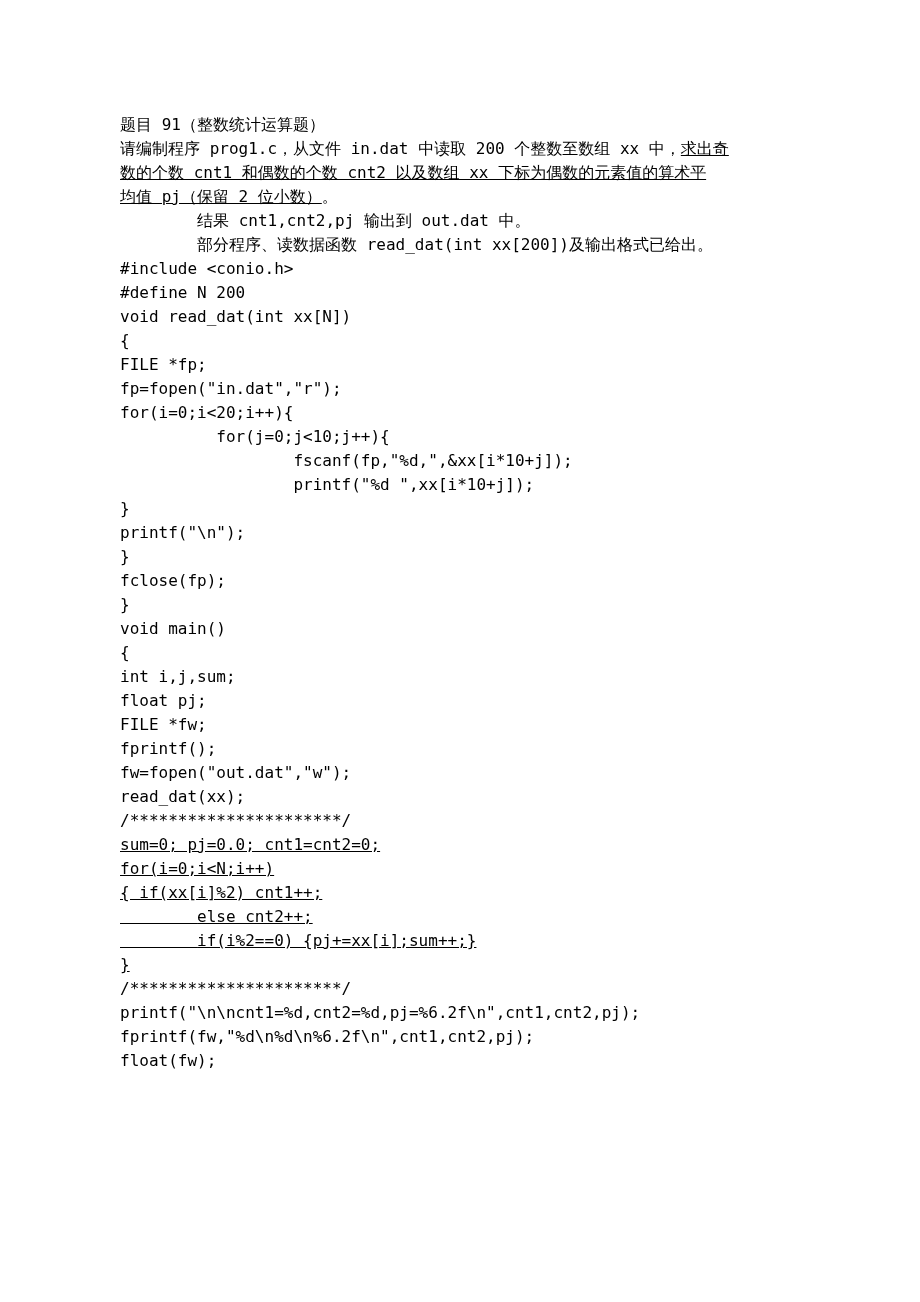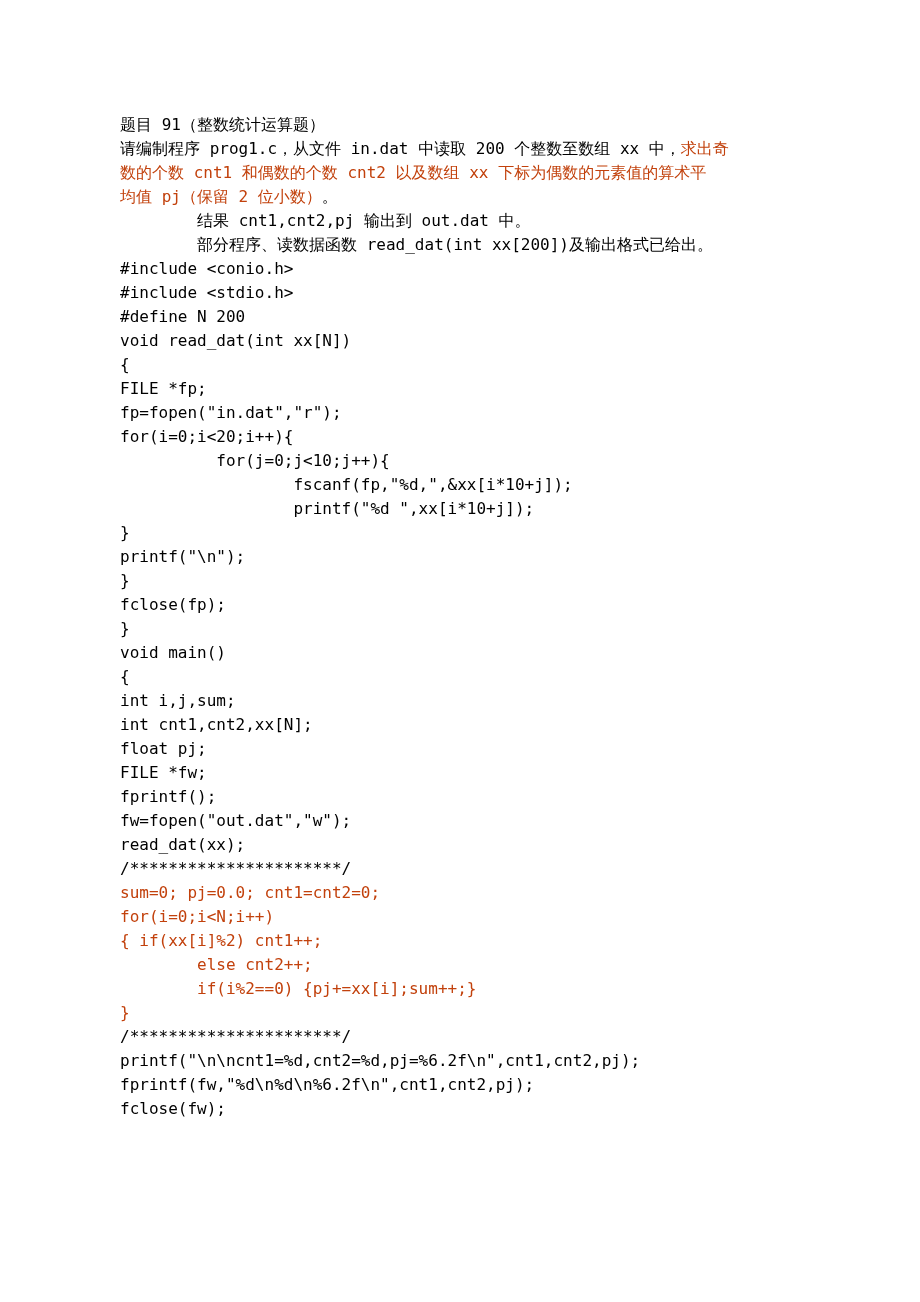--- a/index.html
+++ b/index.html
@@ -15,67 +15,66 @@
     min-height: 1302px;
     box-sizing: border-box;
     padding: 113px 120px 0 120px;
     background: #ffffff;
   }
   .line {
     white-space: pre-wrap;
     font-family: "SimSun", "宋体", monospace;
   }
   .blue {
-    color: #c2410c;
+    color: #000000;
+    text-decoration: underline;
   }
   .black {
     color: #000000;
   }
 </style>
 </head>
 <body>
 
 <div class="page">
   <div id="content">
       <div class="line"><span class="black">题目 91（整数统计运算题）</span></div>
       <div class="line"><span class="black">请编制程序 prog1.c，从文件 in.dat 中读取 200 个整数至数组 xx 中，</span><span class="blue">求出奇</span></div>
       <div class="line"><span class="blue">数的个数 cnt1 和偶数的个数 cnt2 以及数组 xx 下标为偶数的元素值的算术平</span></div>
       <div class="line"><span class="blue">均值 pj（保留 2 位小数）</span><span class="black">。</span></div>
       <div class="line"><span class="black">        结果 cnt1,cnt2,pj 输出到 out.dat 中。</span></div>
       <div class="line"><span class="black">        部分程序、读数据函数 read_dat(int xx[200])及输出格式已给出。</span></div>
       <div class="line"><span class="black">#include &lt;conio.h&gt;</span></div>
-      <div class="line"><span class="black">#include &lt;stdio.h&gt;</span></div>
       <div class="line"><span class="black">#define N 200</span></div>
       <div class="line"><span class="black">void read_dat(int xx[N])</span></div>
       <div class="line"><span class="black">{</span></div>
       <div class="line"><span class="black">FILE *fp;</span></div>
       <div class="line"><span class="black">fp=fopen("in.dat","r");</span></div>
       <div class="line"><span class="black">for(i=0;i&lt;20;i++){</span></div>
       <div class="line"><span class="black">          for(j=0;j&lt;10;j++){</span></div>
       <div class="line"><span class="black">                  fscanf(fp,"%d,",&amp;xx[i*10+j]);</span></div>
       <div class="line"><span class="black">                  printf("%d ",xx[i*10+j]);</span></div>
       <div class="line"><span class="black">}</span></div>
       <div class="line"><span class="black">printf("\n");</span></div>
       <div class="line"><span class="black">}</span></div>
       <div class="line"><span class="black">fclose(fp);</span></div>
       <div class="line"><span class="black">}</span></div>
       <div class="line"><span class="black">void main()</span></div>
       <div class="line"><span class="black">{</span></div>
       <div class="line"><span class="black">int i,j,sum;</span></div>
-      <div class="line"><span class="black">int cnt1,cnt2,xx[N];</span></div>
       <div class="line"><span class="black">float pj;</span></div>
       <div class="line"><span class="black">FILE *fw;</span></div>
       <div class="line"><span class="black">fprintf();</span></div>
       <div class="line"><span class="black">fw=fopen("out.dat","w");</span></div>
       <div class="line"><span class="black">read_dat(xx);</span></div>
       <div class="line"><span class="black">/**********************/</span></div>
       <div class="line"><span class="blue">sum=0; pj=0.0; cnt1=cnt2=0;</span></div>
       <div class="line"><span class="blue">for(i=0;i&lt;N;i++)</span></div>
       <div class="line"><span class="blue">{ if(xx[i]%2) cnt1++;</span></div>
       <div class="line"><span class="blue">        else cnt2++;</span></div>
       <div class="line"><span class="blue">        if(i%2==0) {pj+=xx[i];sum++;}</span></div>
       <div class="line"><span class="blue">}</span></div>
       <div class="line"><span class="black">/**********************/</span></div>
       <div class="line"><span class="black">printf("\n\ncnt1=%d,cnt2=%d,pj=%6.2f\n",cnt1,cnt2,pj);</span></div>
       <div class="line"><span class="black">fprintf(fw,"%d\n%d\n%6.2f\n",cnt1,cnt2,pj);</span></div>
-      <div class="line"><span class="black">fclose(fw);</span></div>
+      <div class="line"><span class="black">float(fw);</span></div>
     </div>
 </div>
 
 </body></html>

